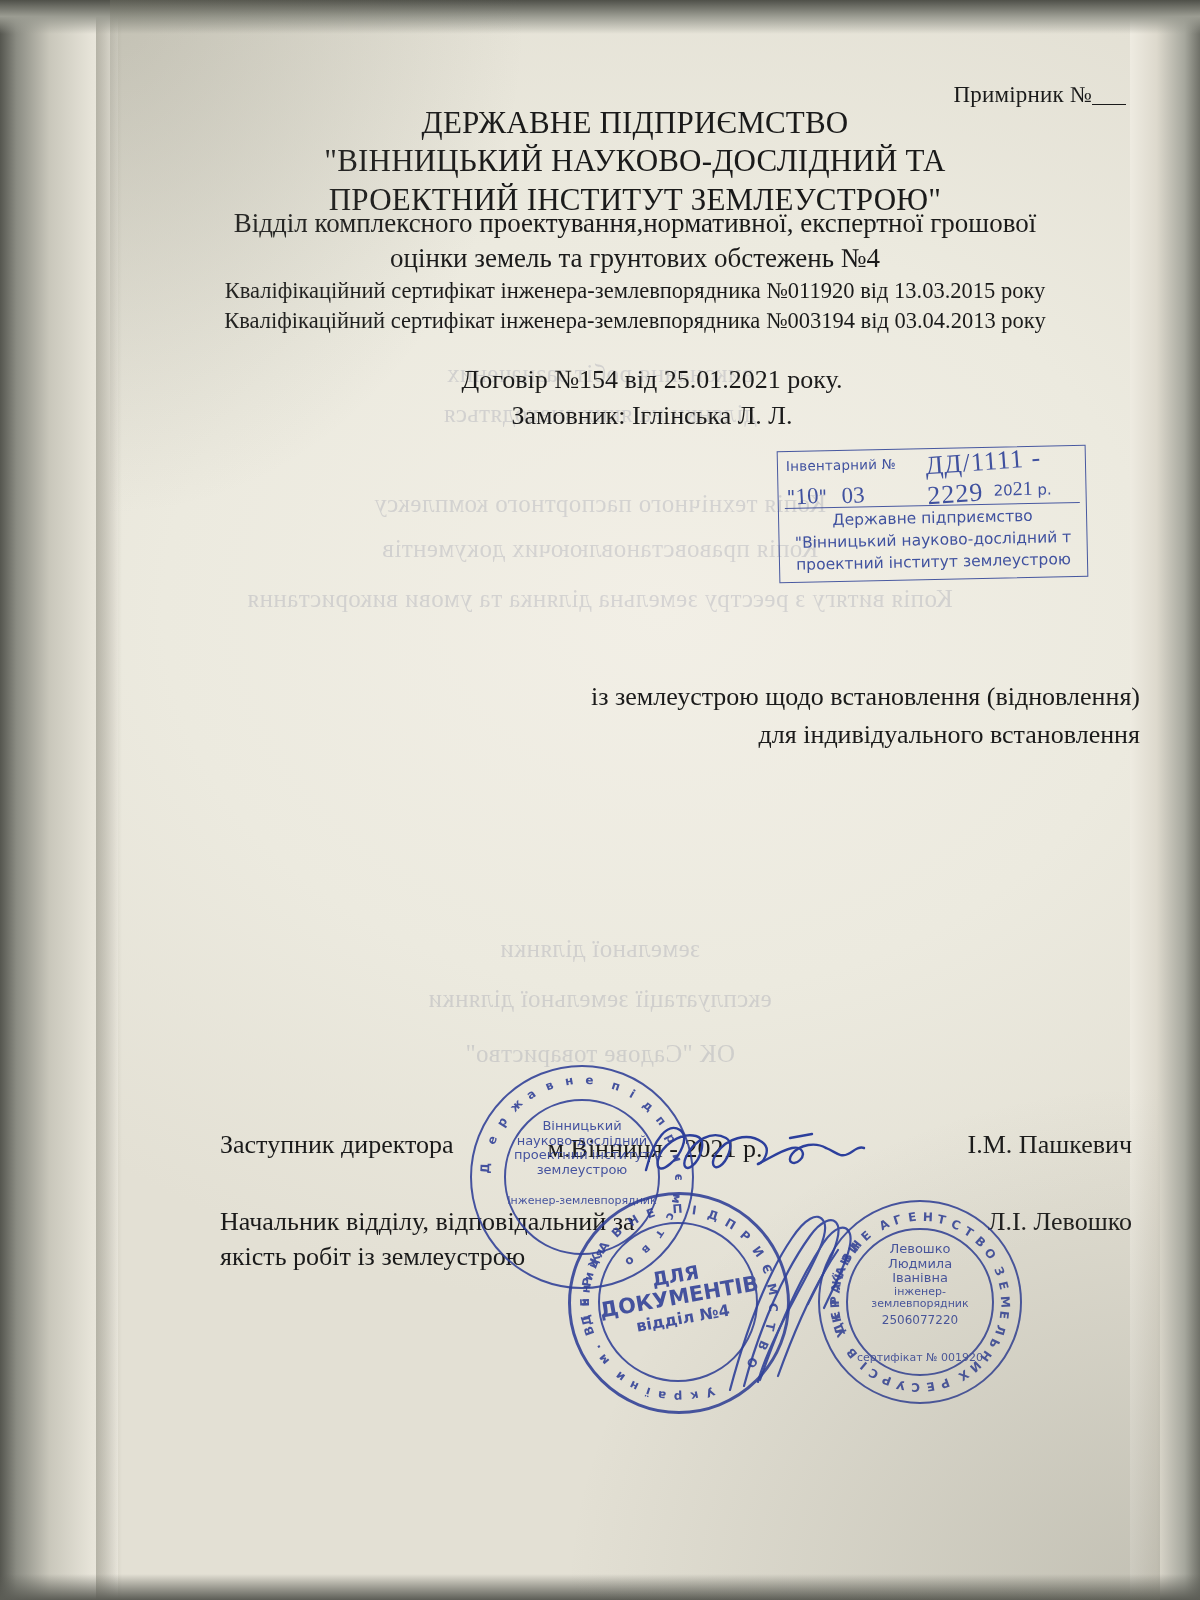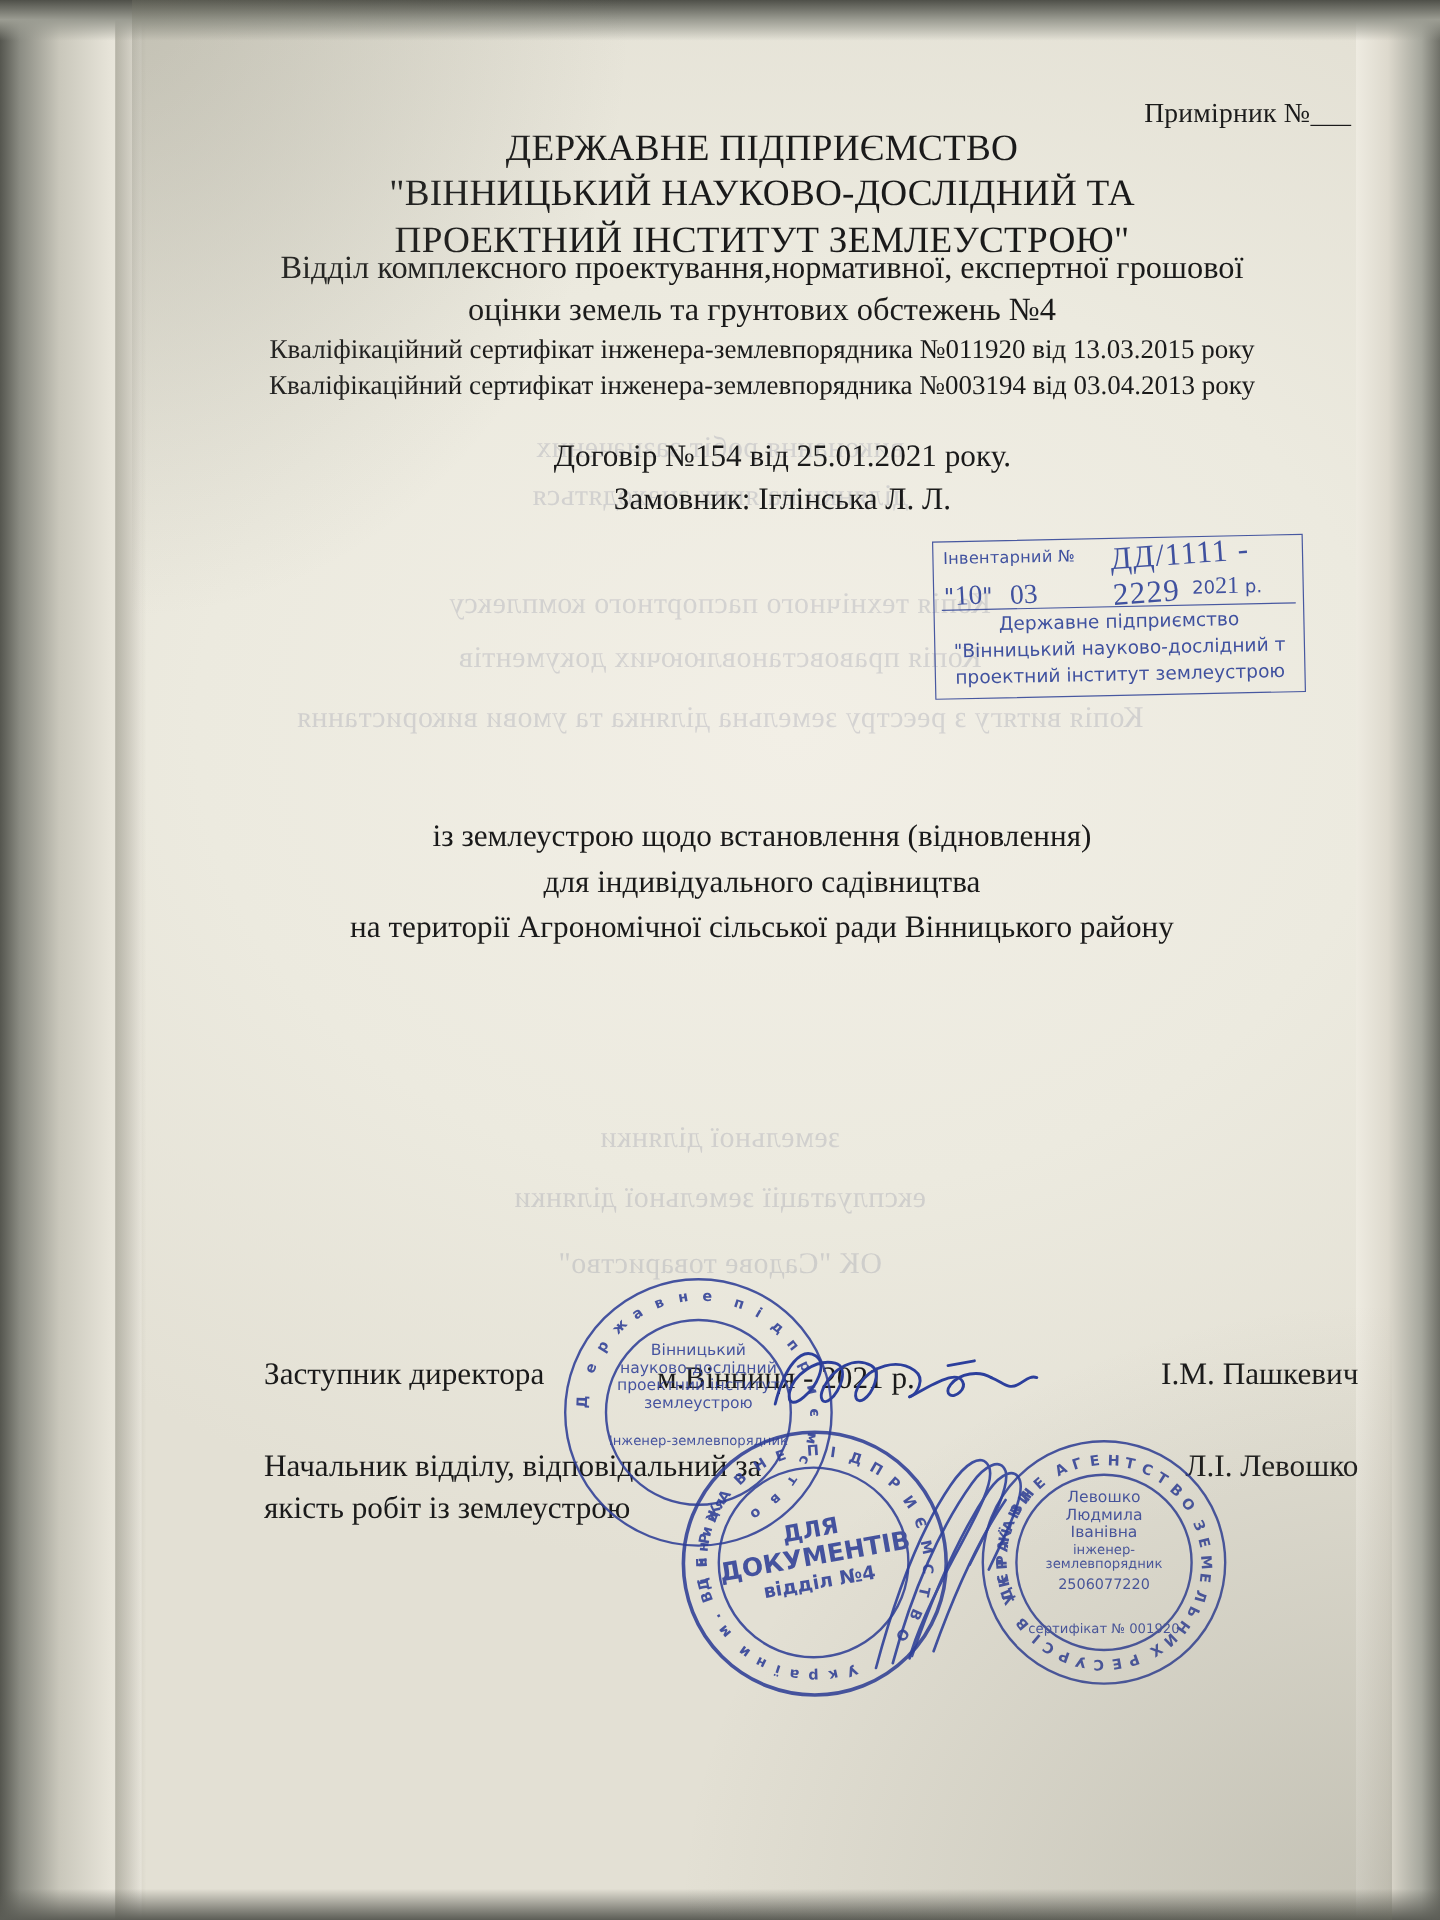--- a/index.html
+++ b/index.html
@@ -181,21 +181,21 @@
     top: 614px;
     text-align: center;
     font-size: 30px;
     font-weight: bold;
     letter-spacing: .6px;
   }
   .subject {
     position: absolute;
     left: 0; right: 0;
     top: 678px;
-    text-align: center;
+    text-align: right;
     font-size: 26px;
     line-height: 1.46;
   }
   .subject .strong { font-weight: bold; font-size: 26.5px; }
 
   
   .sig {
     position: absolute;
     left: 90px;
     right: 0;
@@ -344,22 +344,21 @@
       </div>
       <div class="line"></div>
       <div class="r3">Державне підприємство</div>
       <div class="r4">"Вінницький науково-дослідний т</div>
       <div class="r5">проектний інститут землеустрою</div>
     </div>
 
 
     <div class="subject">
       <div>із землеустрою щодо встановлення (відновлення)</div>
-      <div>для індивідуального садівництва</div>
-      <div>на території Агрономічної сільської ради Вінницького району</div>
+      <div>для індивідуального встановлення</div>
     </div>
 
     <div class="sig sig-1">
       <div>Заступник директора</div>
       <div class="name">І.М. Пашкевич</div>
     </div>
 
     <div class="sig sig-2">
       <div>Начальник відділу, відповідальний за</div>
       <div>якість робіт із землеустрою</div>

